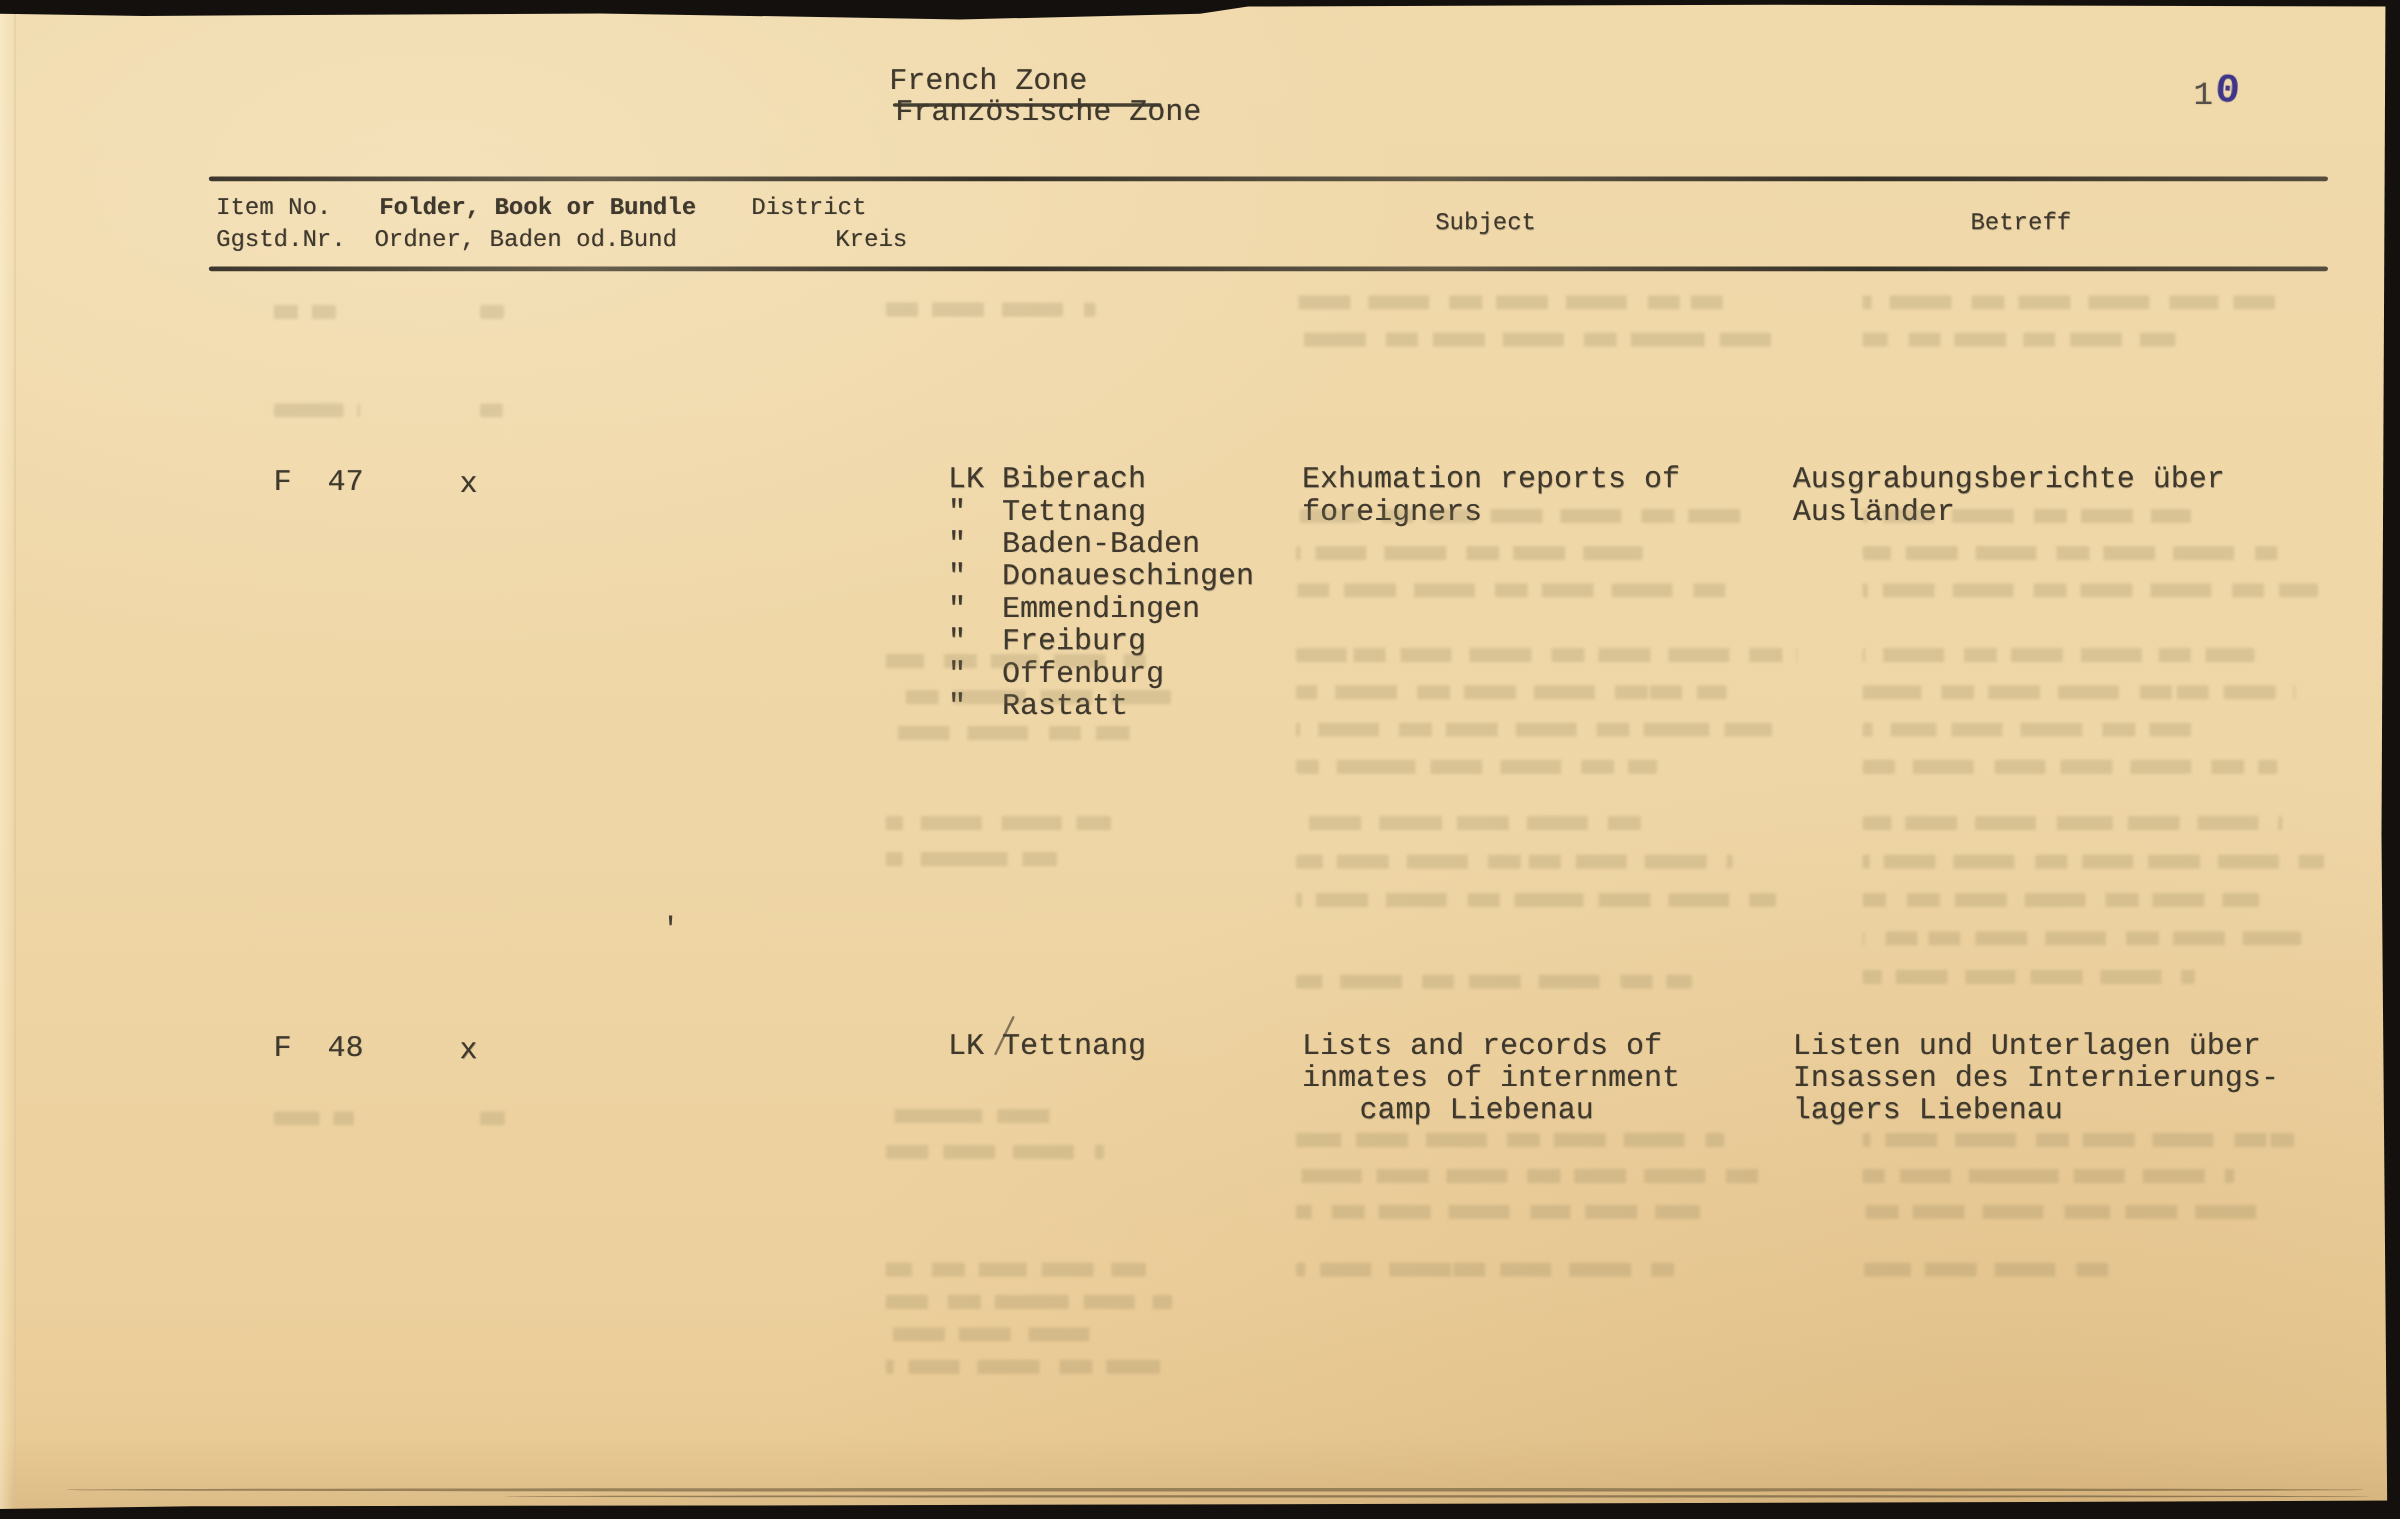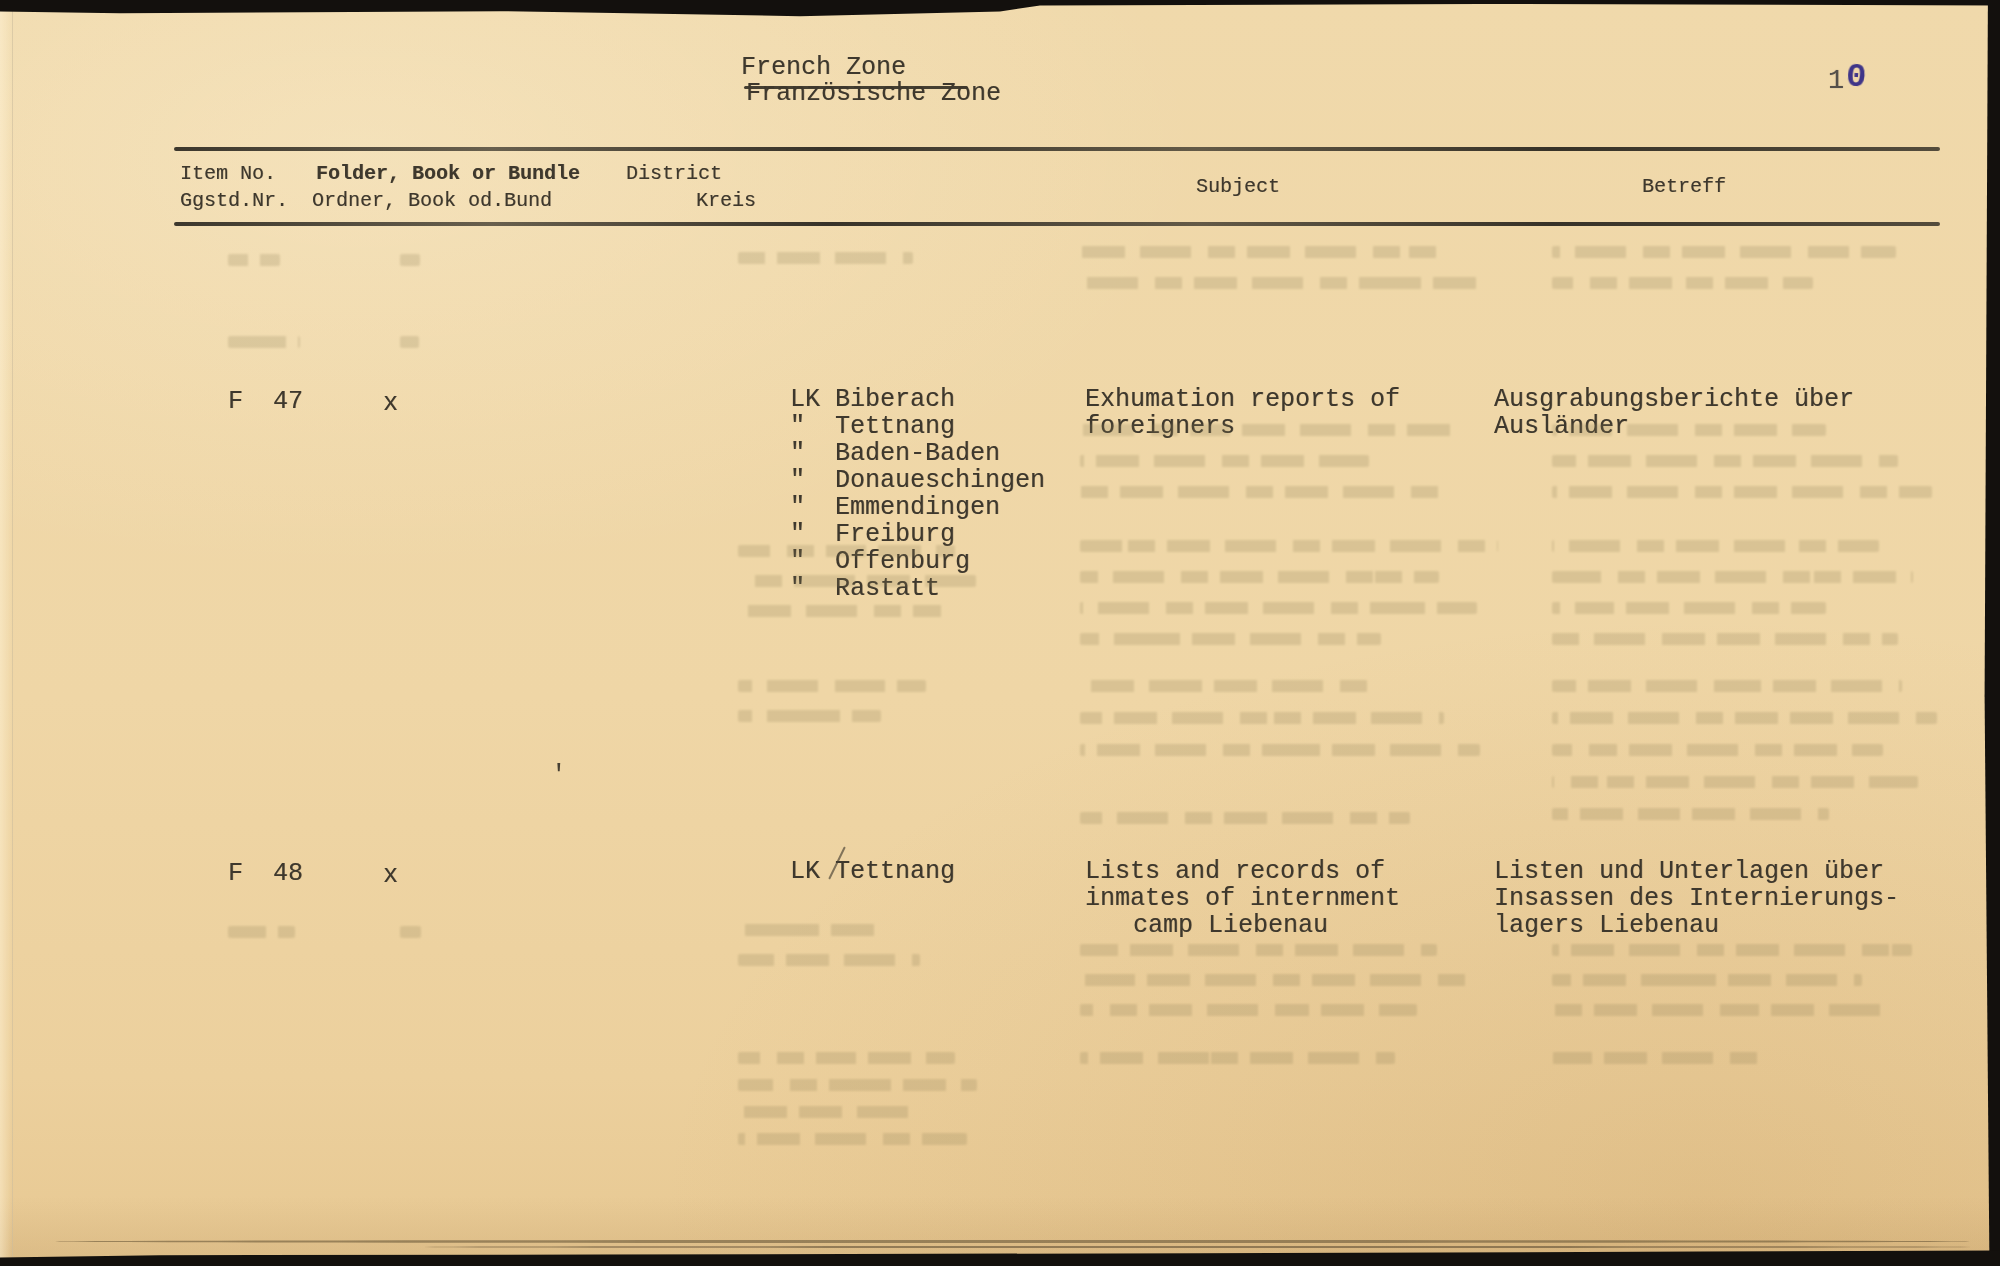--- a/index.html
+++ b/index.html
@@ -60,21 +60,21 @@
 
   <div id="page-num-typed">1</div>
   <div id="page-num-ink">0</div>
 
   <div class="rule" style="left:174px;top:147px;width:1766px;"></div>
   <div class="rule" style="left:174px;top:222px;width:1766px;"></div>
 
   <div class="txt sm" style="left:180px;top:160px;">Item No.</div>
   <div class="txt sm" style="left:180px;top:187px;">Ggstd.Nr.</div>
   <div class="txt sm" style="left:316px;top:160px;font-weight:bold;">Folder, Book or Bundle</div>
-  <div class="txt sm" style="left:312px;top:187px;">Ordner, Book od.Bund</div>
+  <div class="txt sm" style="left:312px;top:187px;">Ordner, Baden od.Bund</div>
   <div class="txt sm" style="left:626px;top:160px;">District</div>
   <div class="txt sm" style="left:684px;top:187px;margin-left:12px;">Kreis</div>
   <div class="txt sm" style="left:1196px;top:173px;">Subject</div>
   <div class="txt sm" style="left:1642px;top:173px;">Betreff</div>
 
 
   <div class="txt" style="left:228px;top:388px;">F  47</div>
   <div class="txt" style="left:383px;top:390px;">x</div>
 
   <div>

